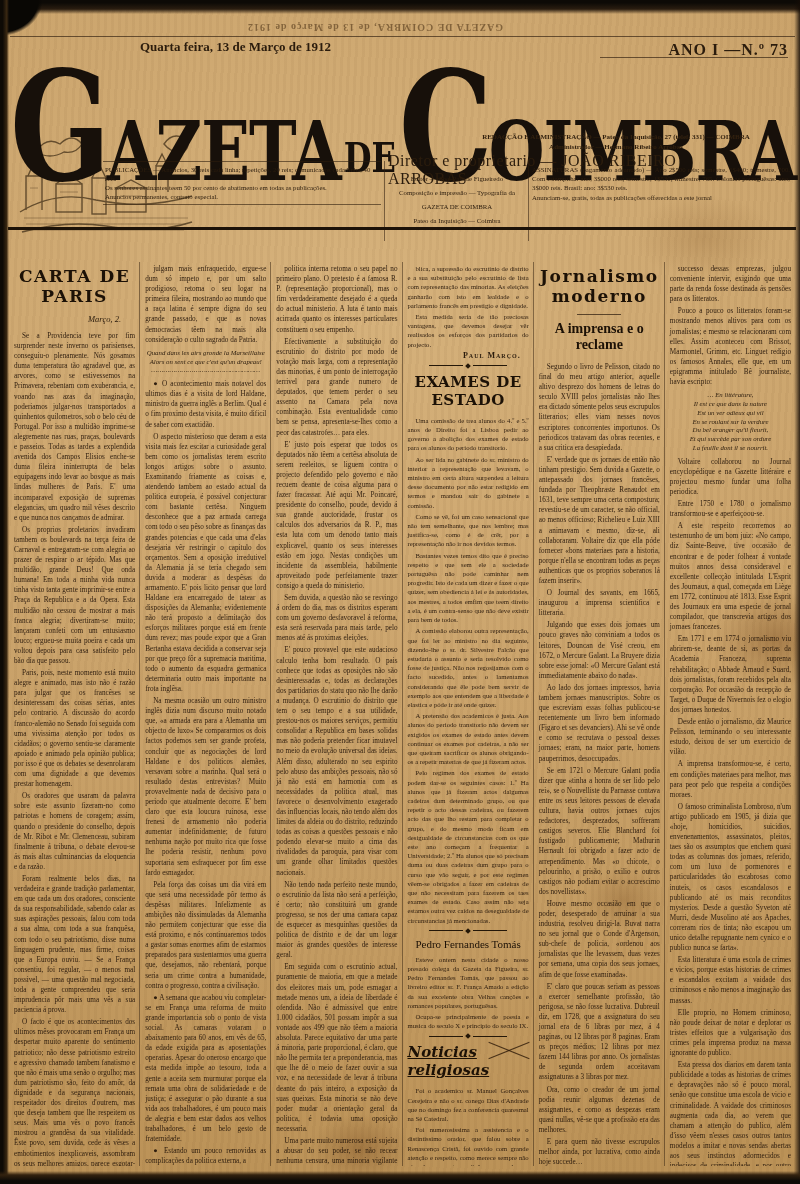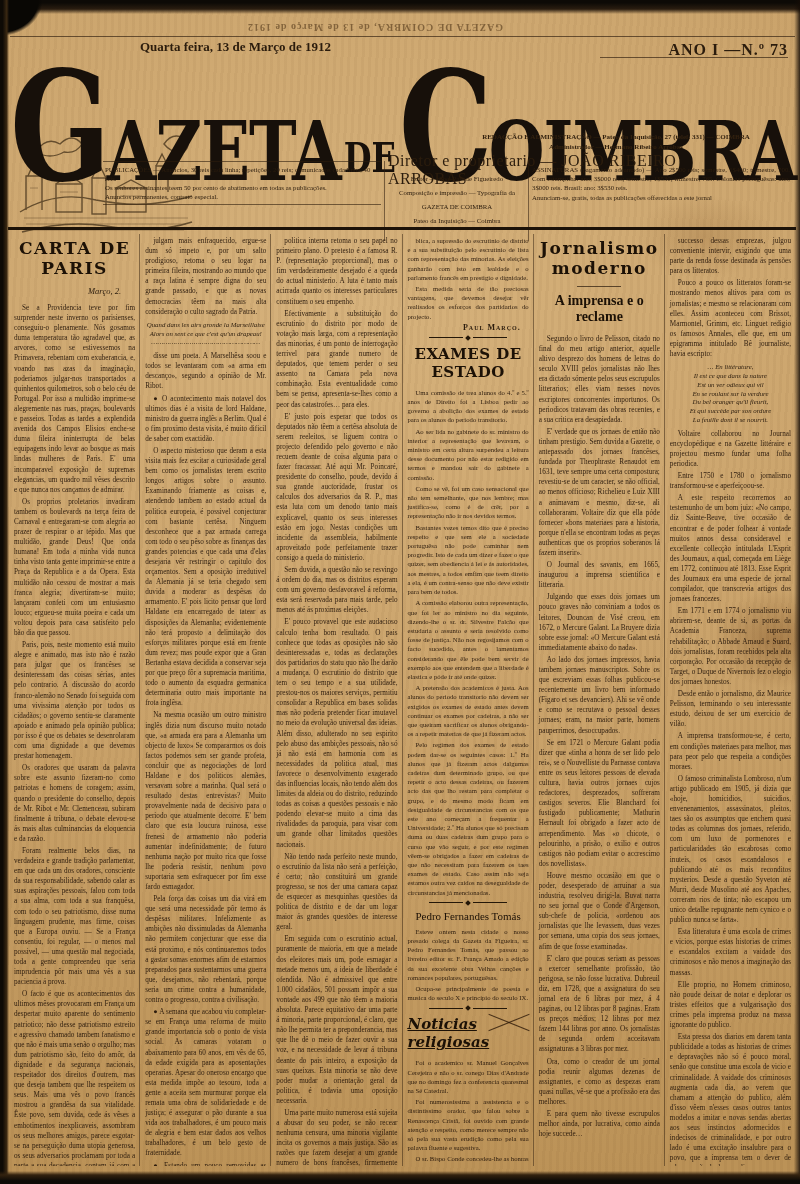--- a/index.html
+++ b/index.html
@@ -54,21 +54,21 @@
   .editorbox{position:absolute;top:172px;left:390px;width:134px;font-size:6.8px;line-height:14px;text-align:center;}
   .assbox{position:absolute;top:166px;left:532px;width:258px;font-size:6.8px;line-height:8.8px;text-align:justify;}
   .assbox .ass2{margin-top:2px;}
   .vsep{position:absolute;top:161px;height:80px;border-left:1px solid rgba(45,28,12,.55);}
   .vs1{left:384px;} .vs2{left:528px;}
   .band{position:absolute;top:207px;left:92px;right:8px;text-align:center;
     font-weight:bold;font-size:12.5px;letter-spacing:9px;color:#1a1008;font-family:"DejaVu Serif",serif;}
   .rule-heavy{position:absolute;top:227px;left:8px;right:4px;height:3px;background:#1c1208;}
   
   .cols{position:absolute;top:234px;left:9px;right:5px;height:932px;display:flex;}
-  .col{flex:1 1 0;padding:2px 4px 0 5px;box-sizing:border-box;overflow:hidden;}
+  .col{flex:1 1 0;padding:2px 4px 0 5px;box-sizing:border-box;overflow:hidden;margin-top:28px;}
   .col + .col{border-left:1px solid rgba(50,32,14,.5);}
   .para{font-size:7.2px;line-height:10.1px;text-align:justify;text-indent:8px;margin:0 0 2px;color:rgba(38,22,9,.95);}
   .tight .para{font-size:6.7px;line-height:9.2px;}
   .c-title{font-size:17px;font-weight:bold;letter-spacing:1.5px;text-align:center;margin:2px 0 8px;
     font-family:"DejaVu Serif",serif;color:#1c1106;}
   .c-sub{font-size:14px;font-weight:bold;text-align:center;margin:8px 0 9px;color:#1c1106;}
   .c-sub::before{content:"";display:block;width:44px;margin:0 auto 6px;border-top:1px solid rgba(40,24,10,.7);}
   .c-h2{font-size:15px;font-weight:bold;letter-spacing:.5px;text-align:center;margin:5px 0 7px;
     font-family:"DejaVu Serif",serif;color:#1c1106;}
   .c-h3{font-size:11px;font-weight:normal;text-align:center;margin:3px 0 5px;color:#1c1106;}
@@ -166,21 +166,20 @@
         <div class="para">Foram realmente belos dias, na verdadeira e grande tradição parlamentar, em que cada um dos oradores, consciente da sua responsabilidade, sabendo calar as suas aspirações pessoais, falou com toda a sua alma, com toda a sua franquêsa, com todo o seu patriotismo, disse numa linguagem prudente, mas firme, coisas que a Europa ouviu. — Se a França consentiu, foi regular, — o menos mal possivel, — uma questão mal negociada, toda a gente compreendeu que seria imprudencia pôr mais uma vês a sua paciencia á prova.</div>
         <div class="para">O facto é que os acontecimentos dos ultimos mêses provocaram em França um despertar muito aparente do sentimento patriotico; não desse patriotismo estreito e agressivo chamado tambem fanatismo e que não é mais uma senão o orgulho; mas dum patriotismo são, feito do amôr, da dignidade e da segurança nacionais, respeitador dos direitos d'outrem, mas que deseja tambem que lhe respeitem os seus. Mais uma vês o povo francês mostrou a grandêsa da sua vitalidade. Êste povo, sem duvida, cede ás vêses a embotimentos inexplicaveis, assombram os seus melhores amigos, parece esgotar-se na perseguição duma utopia generosa, os seus adversarios proclamam por toda a parte a sua decadencia, contam já com a sua decrepitude e, ao proprio momento em que o</div>
       </div>
     <div class="col">
         <div class="para">julgam mais enfraquecido, ergue-se dum só impeto e, por um salto prodigioso, retoma o seu logar na primeira fileira, mostrando ao mundo que a raça latina é sempre digna do seu grande passado, e que as novas democracias têem na mais alta consideração o culto sagrado da Patria.</div>
         <div class="verse">
           <div class="verse-line">Quand dans les airs gronde la Marseillaise</div>
           <div class="verse-line">Alors on sent ce que c'est qu'un drapeau!</div>
           <div class="verse-line">………………………………………………</div>
         </div>
-        <div class="para">disse um poeta. A Marselhêsa soou e todos se levantaram com «a arma em descanço», segundo a opinião de Mr. Ribot.</div>
         <div class="para">● O acontecimento mais notavel dos ultimos dias é a visita de lord Haldane, ministro da guerra inglês a Berlim. Qual é o fim proximo desta visita, é muito dificil de saber com exactidão.</div>
         <div class="para">O aspecto misterioso que deram a esta visita mais fez escitar a curiosidade geral bem como os jornalistas terem escrito longos artigos sobre o assunto. Examinando friamente as coisas e, atendendo tambem ao estado actual da politica europeia, é possivel conjecturar com bastante certêsa. Ninguem desconhece que a paz armada carrega com todo o seu pêso sobre as finanças das grandes potencias e que cada uma d'elas desejaria vêr restringir o capitulo dos orçamentos. Sem a oposição irredutivel da Alemania já se teria chegado sem duvida a moderar as despêsas do armamento. E' pois licito pensar que lord Haldane era encarregado de tatear as disposições da Alemanha; evidentemente não terá proposto a delimitação dos esforços militares porque está em frente dum revez; mas poude expor que a Gran Bertanha estava decidida a conservar seja por que preço fôr a supremacia maritima, todo o aumento da esquadra germanica determinaria outro mais importante na frota inglêsa.</div>
         <div class="para">Na mesma ocasião um outro ministro inglês dizia num discurso muito notado que, «a armada era para a Alemanha um objecto de luxo» Se compararmos os dois factos podemos sem ser grande profeta, concluir que as negociações de lord Haldane e dos politicos alemães, versavam sobre a marinha. Qual será o resultado destas entrevistas? Muito provavelmente nada de decisivo para o periodo que atualmente decorre. E' bem claro que esta loucura ruinosa, esse frenesi de armamento não poderia aumentar indefinidamente; de futuro nenhuma nação por muito rica que fosse lhe poderia resistir, nenhum povo suportaria sem esfraquecer por fim esse fardo esmagador.</div>
         <div class="para">Pela força das coisas um dia virá em que será uma necessidade pôr termo ás despêsas militares. Infelizmente as ambições não dissimuladas da Alemanha não permitem conjecturar que esse dia está proximo, e nós continuaremos todos a gastar somas enormes afim de estarmos preparados para sustentarmos uma guerra que, desejamos, não rebentará, porque seria um crime contra a humanidade, contra o progresso, contra a civilisação.</div>
         <div class="para">● A semana que acabou viu completar-se em França uma reforma de muito grande importancia sob o ponto de vista social. As camaras votaram o abaixamento para 60 anos, em vês de 65, da edade exigida para as aposentações operarias. Apesar do oneroso encargo que esta medida impõe ao tesouro, toda a gente a aceita sem murmurar porque ela remata uma obra de solidariedade e de justiça; é assegurar o pão durante a sua vida aos trabalhadores, é um pouco mais de alegria e bem estar dados aos velhos trabalhadores, é um belo gesto de fraternidade.</div>
         <div class="para">● Estando um pouco removidas as complicações da politica externa, a</div>
       </div>
     <div class="col">
         <div class="para">politica interna retoma o seu papel no primeiro plano. O pretesto é a famosa R. P. (representação proporcional), mas o fim verdadeiramente desejado é a queda do actual ministerio. A luta é tanto mais acirrada quanto os interesses particulares constituem o seu empenho.</div>
         <div class="para">Efectivamente a substituição do escrutinio do distrito por modo de votação mais larga, com a representação das minorias, é um ponto de interrogação terrivel para grande numero de deputados, que temem perder o seu assento na Camara pela nova combinação. Esta eventualidade como bem se pensa, apresenta-se-lhes como a peor das catastrofes… para eles.</div>

